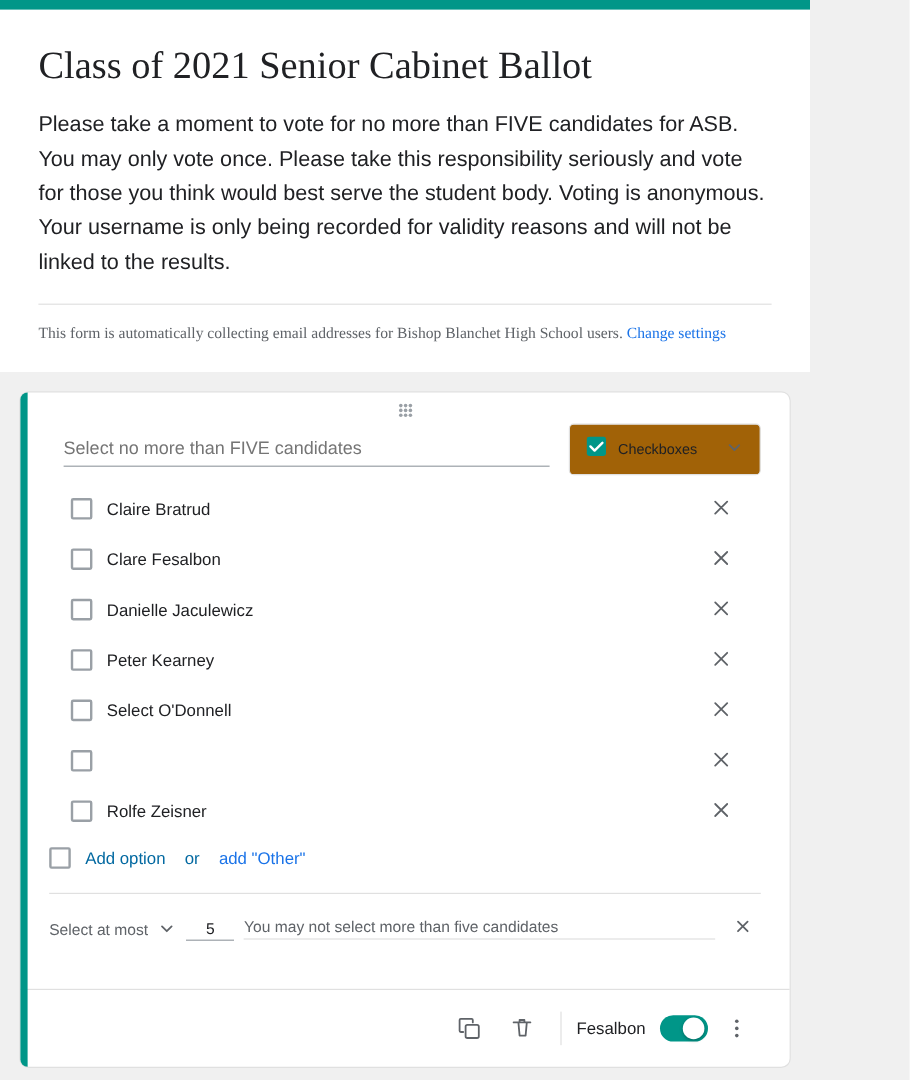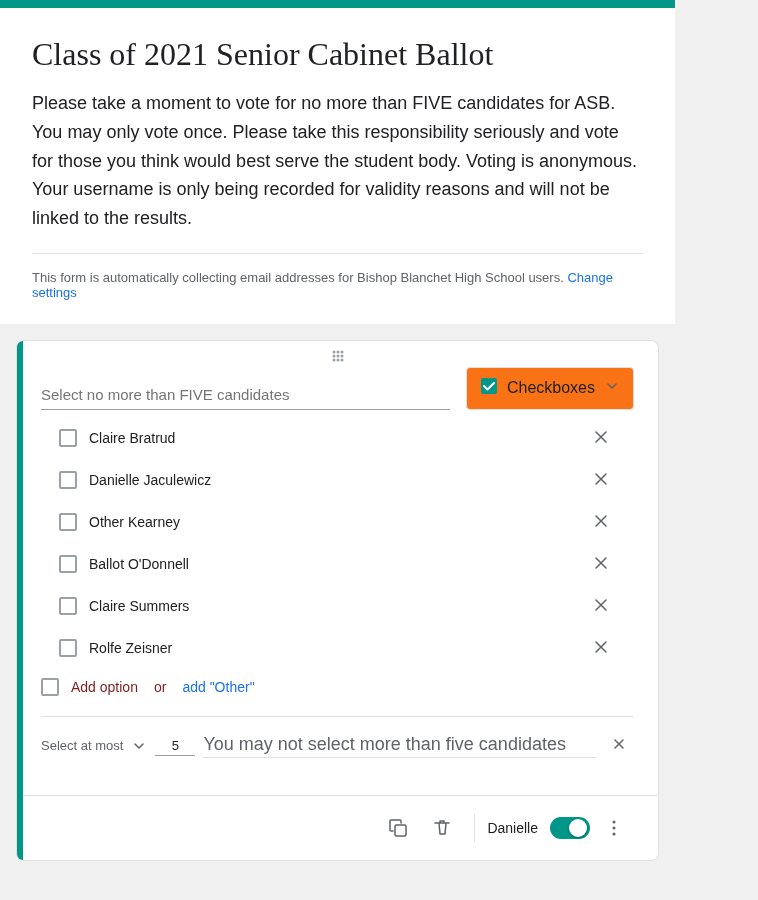--- a/index.html
+++ b/index.html
@@ -37,20 +37,21 @@
       color: #202124;
       line-height: 1.6;
       margin-bottom: 20px;
     }
 
     .email-notice {
       font-size: 13px;
       color: #5f6368;
       border-top: 1px solid #e0e0e0;
       padding-top: 16px;
+      font-family: Liberation Serif, serif;
     }
 
     .email-notice .change-link {
       color: #1a73e8;
       cursor: pointer;
       text-decoration: none;
     }
 
     .drag-handle {
       display: flex;
@@ -61,23 +62,24 @@
       letter-spacing: 2px;
     }
 
     .card-inner {
       padding: 0 24px 20px 24px;
     }
 
     
     .question-header {
       display: flex;
-      align-items: flex-end;
+      align-items: center;
       gap: 16px;
       margin-bottom: 8px;
+      margin-left: 12px;
     }
 
     .question-input-area {
       flex: 1;
     }
 
     .question-input {
       width: 100%;
       border: none;
       border-bottom: 1px solid #9aa0a6;
@@ -90,23 +92,23 @@
     }
 
     
     .type-selector {
       display: flex;
       align-items: center;
       gap: 8px;
       border: 1px solid #e0e0e0;
       border-radius: 4px;
       padding: 8px 12px;
-      background: #f97316;
-      cursor: pointer;
-      font-size: 16px;
+      background: #a16207;
+      cursor: pointer;
+      font-size: 12px;
       color: #202124;
       white-space: nowrap;
       min-width: 160px;
     }
 
     .type-selector .check-icon {
       color: #009688;
       font-size: 18px;
     }
 
@@ -166,21 +168,21 @@
       width: 18px;
       height: 18px;
       border: 2px solid #9aa0a6;
       border-radius: 2px;
       flex-shrink: 0;
       background: #fff;
     }
 
     .add-option-text {
       font-size: 14px;
-      color: #7f1d1d;
+      color: #0369a1;
     }
 
     .add-other-link {
       color: #1a73e8;
       cursor: pointer;
       font-size: 14px;
       text-decoration: none;
     }
 
     
@@ -215,21 +217,21 @@
       font-size: 13px;
       color: #202124;
       background: transparent;
       outline: none;
       padding: 2px 0;
       font-family: inherit;
     }
 
     .validation-error-text {
       flex: 1;
-      font-size: 18px;
+      font-size: 13px;
       color: #5f6368;
       border-bottom: 1px solid #e0e0e0;
       padding-bottom: 2px;
     }
 
     .validation-clear-btn {
       color: #5f6368;
       cursor: pointer;
       font-size: 16px;
       padding: 2px 6px;
@@ -392,42 +394,48 @@
         <div class="options-list" id="options-list">
         <div class="option-row">
               <div class="option-checkbox"></div>
               <span class="option-label">Claire Bratrud</span>
               <div class="delete-option-btn"><svg width="18" height="18" viewBox="0 0 18 18" fill="none">
       <path d="M4 4l10 10M14 4L4 14" stroke="#5f6368" stroke-width="1.5" stroke-linecap="round"></path>
     </svg></div>
             </div>
             <div class="option-row">
               <div class="option-checkbox"></div>
+              <span class="option-label">Clare Fesalbon</span>
+              <div class="delete-option-btn"><svg width="18" height="18" viewBox="0 0 18 18" fill="none">
+      <path d="M4 4l10 10M14 4L4 14" stroke="#5f6368" stroke-width="1.5" stroke-linecap="round"></path>
+    </svg></div>
+            </div>
+            <div class="option-row">
+              <div class="option-checkbox"></div>
               <span class="option-label">Danielle Jaculewicz</span>
               <div class="delete-option-btn"><svg width="18" height="18" viewBox="0 0 18 18" fill="none">
       <path d="M4 4l10 10M14 4L4 14" stroke="#5f6368" stroke-width="1.5" stroke-linecap="round"></path>
     </svg></div>
             </div>
             <div class="option-row">
               <div class="option-checkbox"></div>
-              <span class="option-label">Other Kearney</span>
+              <span class="option-label">Peter Kearney</span>
               <div class="delete-option-btn"><svg width="18" height="18" viewBox="0 0 18 18" fill="none">
       <path d="M4 4l10 10M14 4L4 14" stroke="#5f6368" stroke-width="1.5" stroke-linecap="round"></path>
     </svg></div>
             </div>
             <div class="option-row">
               <div class="option-checkbox"></div>
-              <span class="option-label">Ballot O'Donnell</span>
+              <span class="option-label">Select O'Donnell</span>
               <div class="delete-option-btn"><svg width="18" height="18" viewBox="0 0 18 18" fill="none">
       <path d="M4 4l10 10M14 4L4 14" stroke="#5f6368" stroke-width="1.5" stroke-linecap="round"></path>
     </svg></div>
             </div>
             <div class="option-row">
               <div class="option-checkbox"></div>
-              <span class="option-label">Claire Summers</span>
               <div class="delete-option-btn"><svg width="18" height="18" viewBox="0 0 18 18" fill="none">
       <path d="M4 4l10 10M14 4L4 14" stroke="#5f6368" stroke-width="1.5" stroke-linecap="round"></path>
     </svg></div>
             </div>
             <div class="option-row">
               <div class="option-checkbox"></div>
               <span class="option-label">Rolfe Zeisner</span>
               <div class="delete-option-btn"><svg width="18" height="18" viewBox="0 0 18 18" fill="none">
       <path d="M4 4l10 10M14 4L4 14" stroke="#5f6368" stroke-width="1.5" stroke-linecap="round"></path>
     </svg></div>
@@ -471,21 +479,21 @@
         </div>
 
         <div class="footer-icon-btn" title="Delete">
           <svg width="22" height="22" viewBox="0 0 22 22" fill="none">
             <path d="M4 6h14M9 6V4h4v2M8 6l1 11h5l1-11" stroke="#5f6368" stroke-width="1.5" stroke-linecap="round" stroke-linejoin="round"></path>
           </svg>
         </div>
 
         <div class="footer-divider"></div>
 
-        <span class="required-label">Danielle</span>
+        <span class="required-label">Fesalbon</span>
 
         <div class="toggle-switch">
           <div class="toggle-knob"></div>
         </div>
 
         <div class="more-btn">
           <svg width="22" height="22" viewBox="0 0 22 22" fill="none">
             <circle cx="11" cy="5" r="1.5" fill="#5f6368"></circle>
             <circle cx="11" cy="11" r="1.5" fill="#5f6368"></circle>
             <circle cx="11" cy="17" r="1.5" fill="#5f6368"></circle>

